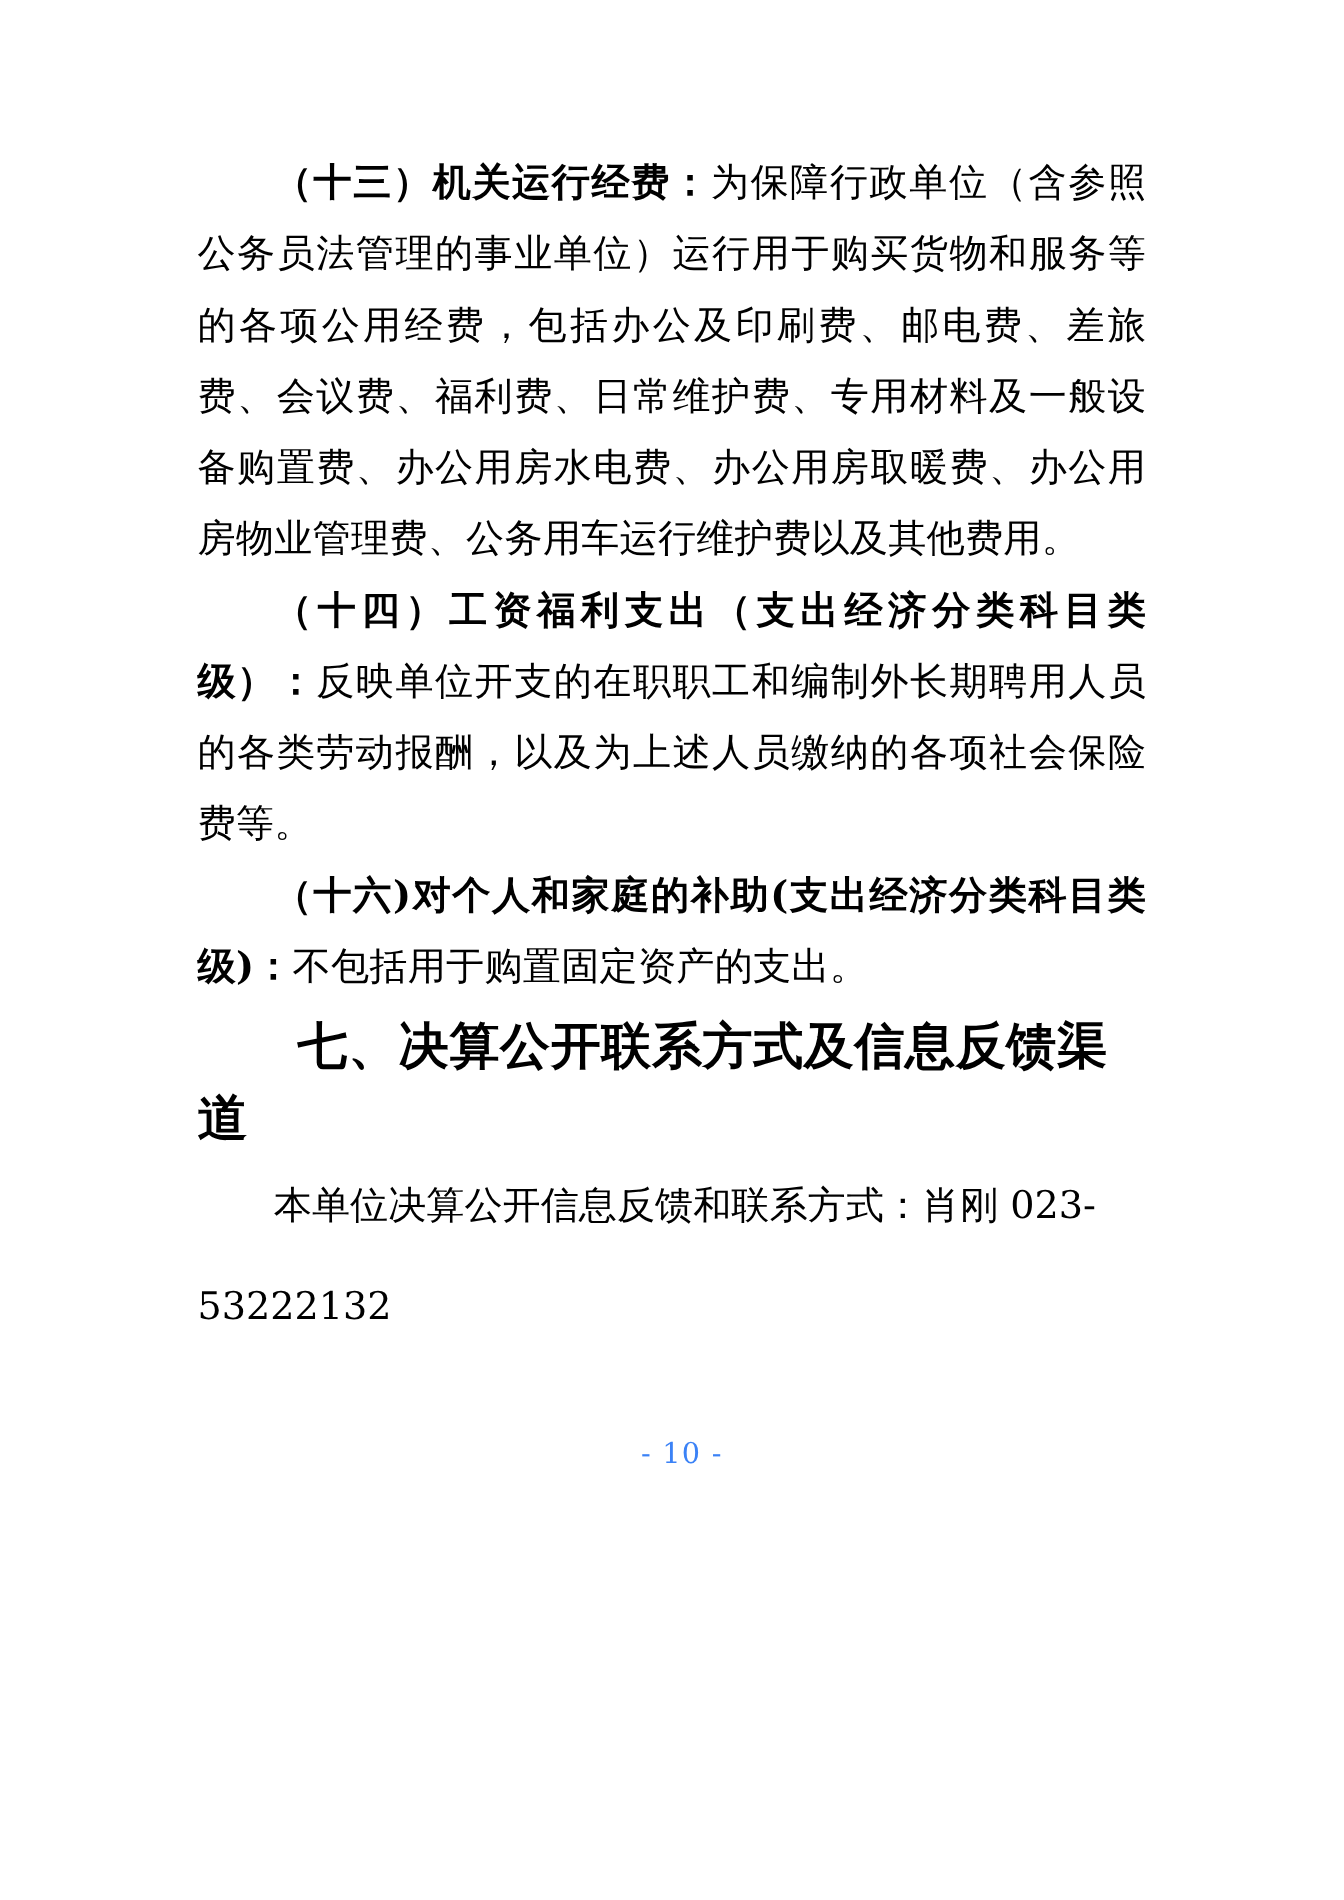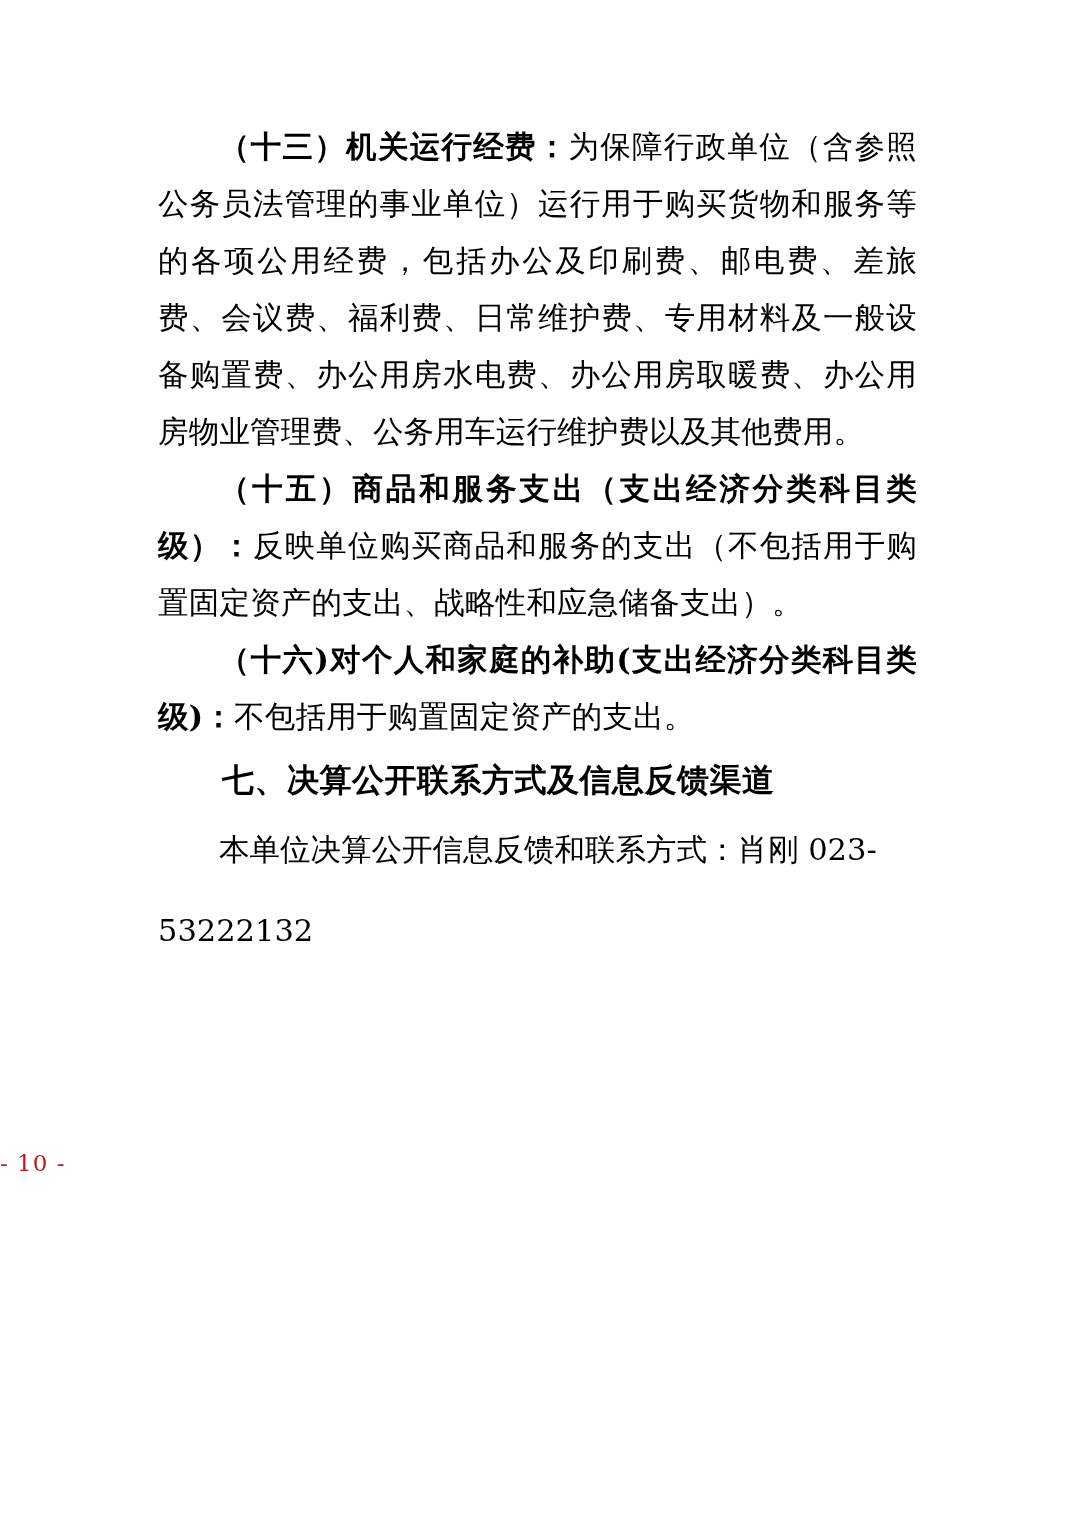--- a/index.html
+++ b/index.html
@@ -32,55 +32,56 @@
     text-indent: 2em;
     margin: 0 0 0 0;
     letter-spacing: 0.2px;
     font-family: "DejaVu Serif", "Liberation Serif", serif;
   }
   .para .lead {
     font-weight: bold;
     font-family: "DejaVu Serif", "Liberation Serif", serif;
   }
   .section-title {
-    font-size: 32px;
+    font-size: 40px;
     line-height: 58px;
     font-weight: bold;
     text-indent: 2em;
     margin: 6px 0 0 0;
     letter-spacing: 0.5px;
     font-family: "DejaVu Sans", "Liberation Sans", sans-serif;
   }
   .contact {
     font-size: 30.5px;
     line-height: 81px;
     text-indent: 2em;
     margin: 0;
     font-family: "DejaVu Serif", "Liberation Serif", serif;
   }
   .page-number {
     position: absolute;
-    left: 0;
+    left: 16px;
     right: 0;
     bottom: 84px;
+    text-align: center;
     font-size: 23px;
     font-family: "DejaVu Serif", "Liberation Serif", serif;
     letter-spacing: 1px;
-    color: #b91c1c;
+    color: #3b82f6;
   }
 </style>
 </head>
 <body>
 
 <div class="page">
 
   <p class="para"><span class="lead">（十三）机关运行经费：</span><span>为保障行政单位（含参照公务员法管理的事业单位）运行用于购买货物和服务等的各项公用经费，包括办公及印刷费、邮电费、差旅费、会议费、福利费、日常维护费、专用材料及一般设备购置费、办公用房水电费、办公用房取暖费、办公用房物业管理费、公务用车运行维护费以及其他费用。</span></p>
 
+  <p class="para"><span class="lead">（十四）工资福利支出（支出经济分类科目类级）：</span><span>反映单位开支的在职职工和编制外长期聘用人员的各类劳动报酬，以及为上述人员缴纳的各项社会保险费等。</span></p>
 
-  <p class="para"><span class="lead">（十五）商品和服务支出（支出经济分类科目类级）：</span><span>反映单位购买商品和服务的支出（不包括用于购置固定资产的支出、战略性和应急储备支出）。</span></p>
 
   <p class="para"><span class="lead">（十六)对个人和家庭的补助(支出经济分类科目类级)：</span><span>不包括用于购置固定资产的支出。</span></p>
 
 
   <h2 class="section-title">七、决算公开联系方式及信息反馈渠道</h2>
 
   <p class="contact">本单位决算公开信息反馈和联系方式：肖刚 023-53222132</p>
 
   <div class="page-number">- 10 -</div>
 </div>

